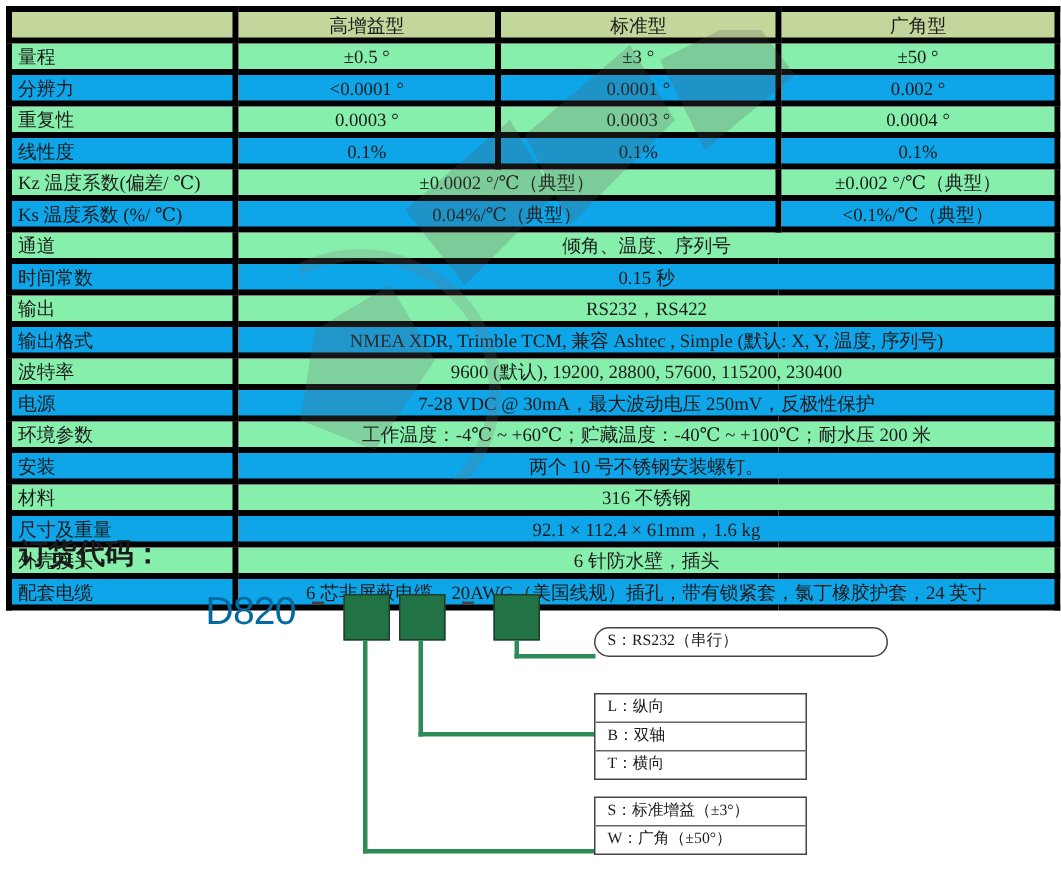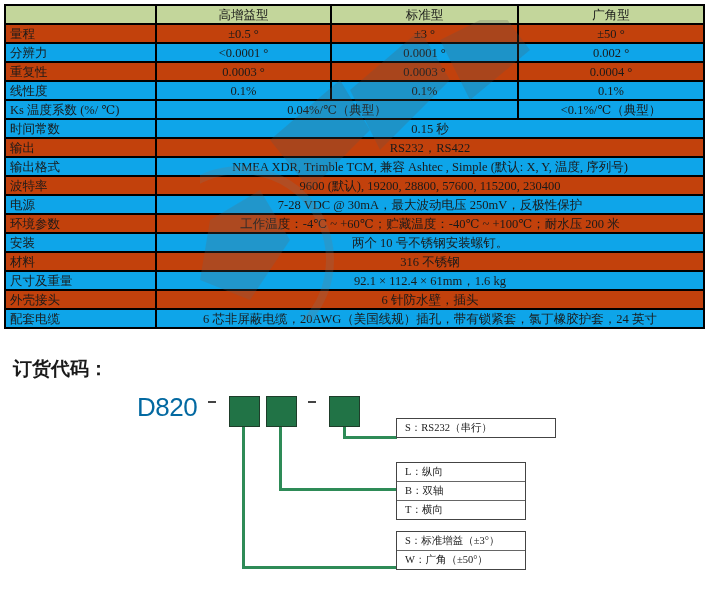--- a/index.html
+++ b/index.html
@@ -1,40 +1,40 @@
 <!DOCTYPE html>
 <html><head>
 <meta charset="utf-8">
 <style>
   html, body { margin: 0; padding: 0; background: #ffffff; }
   body { width: 707px; height: 594px; position: relative; overflow: hidden;
          font-family: "Liberation Serif", "DejaVu Serif", serif; color: #1a1a1a; }
   .spec-table { position: absolute; left: 4px; top: 4px; width: 699px;
                 border-collapse: collapse; table-layout: fixed; font-size: 12.5px; }
-  .spec-table td, .spec-table th { border: 2px solid #000000; height: 17px; padding: 0 4px;
+  .spec-table td, .spec-table th { border: 4px solid #000000; height: 17px; padding: 0 4px;
                 line-height: 16px; white-space: nowrap; overflow: hidden; font-weight: normal; }
   .spec-table th { background: #c3d69b; text-align: center; }
   .spec-table td.lbl { text-align: left; }
   .spec-table td.val { text-align: center; }
-  .spec-table tr.odd td { background: #c2410c; }
+  .spec-table tr.odd td { background: #86efac; }
   .spec-table tr.even td { background: #0ea5e9; }
   .spec-table tr.head th.corner { background: #c3d69b; }
   .watermark { position: absolute; left: 200px; top: 20px; width: 360px; height: 300px;
                pointer-events: none; opacity: 0.22; }
   .order-title { position: absolute; left: 13px; top: 356px; font-family: "DejaVu Sans", sans-serif;
                  font-weight: bold; font-size: 19px; }
   .model { position: absolute; left: 137px; top: 392px; font-family: Liberation Sans, sans-serif;
            font-size: 26px; letter-spacing: -0.5px; color: #0369a1; }
   .dash { position: absolute; top: 401px; width: 8px; height: 1.5px; background: #444; }
   .code-box { position: absolute; top: 396px; width: 31px; height: 31px; background: #217346;
               border: 1px solid #1e3d2a; box-sizing: border-box; }
   .line { position: absolute; background: #2e8b57; }
-  .opt-group { position: absolute; left: 396px; width: 130px; border: 1px solid #444;
+  .opt-group { position: absolute; left: 396px; width: 142px; border: 1px solid #444;
                box-sizing: border-box; background: #fff; }
-  .opt-group.wide { width: 160px; }
+  .opt-group.wide { width: 196px; border-radius: 12px; }
   .opt { height: 18px; line-height: 18px; font-size: 10.5px; padding-left: 8px;
          border-bottom: 1px solid #666; white-space: nowrap; }
   .opt:last-child { border-bottom: none; }
 </style>
 </head>
 <body>
 
 <table class="spec-table">
   <colgroup>
     <col style="width:151px">
@@ -66,24 +66,33 @@
     <td class="val">0.0003 °</td>
     <td class="val">0.0003 °</td>
     <td class="val">0.0004 °</td>
   </tr>
   <tr class="even">
     <td class="lbl">线性度</td>
     <td class="val">0.1%</td>
     <td class="val">0.1%</td>
     <td class="val">0.1%</td>
   </tr>
+  <tr class="odd">
+    <td class="lbl">Kz 温度系数(偏差/ ℃)</td>
+    <td class="val" colspan="2">±0.0002 °/℃（典型）</td>
+    <td class="val">±0.002 °/℃（典型）</td>
+  </tr>
   <tr class="even">
     <td class="lbl">Ks 温度系数 (%/ ℃)</td>
     <td class="val" colspan="2">0.04%/℃（典型）</td>
     <td class="val">&lt;0.1%/℃（典型）</td>
+  </tr>
+  <tr class="odd">
+    <td class="lbl">通道</td>
+    <td class="val" colspan="3">倾角、温度、序列号</td>
   </tr>
   <tr class="even">
     <td class="lbl">时间常数</td>
     <td class="val" colspan="3">0.15 秒</td>
   </tr>
   <tr class="odd">
     <td class="lbl">输出</td>
     <td class="val" colspan="3">RS232，RS422</td>
   </tr>
   <tr class="even">

